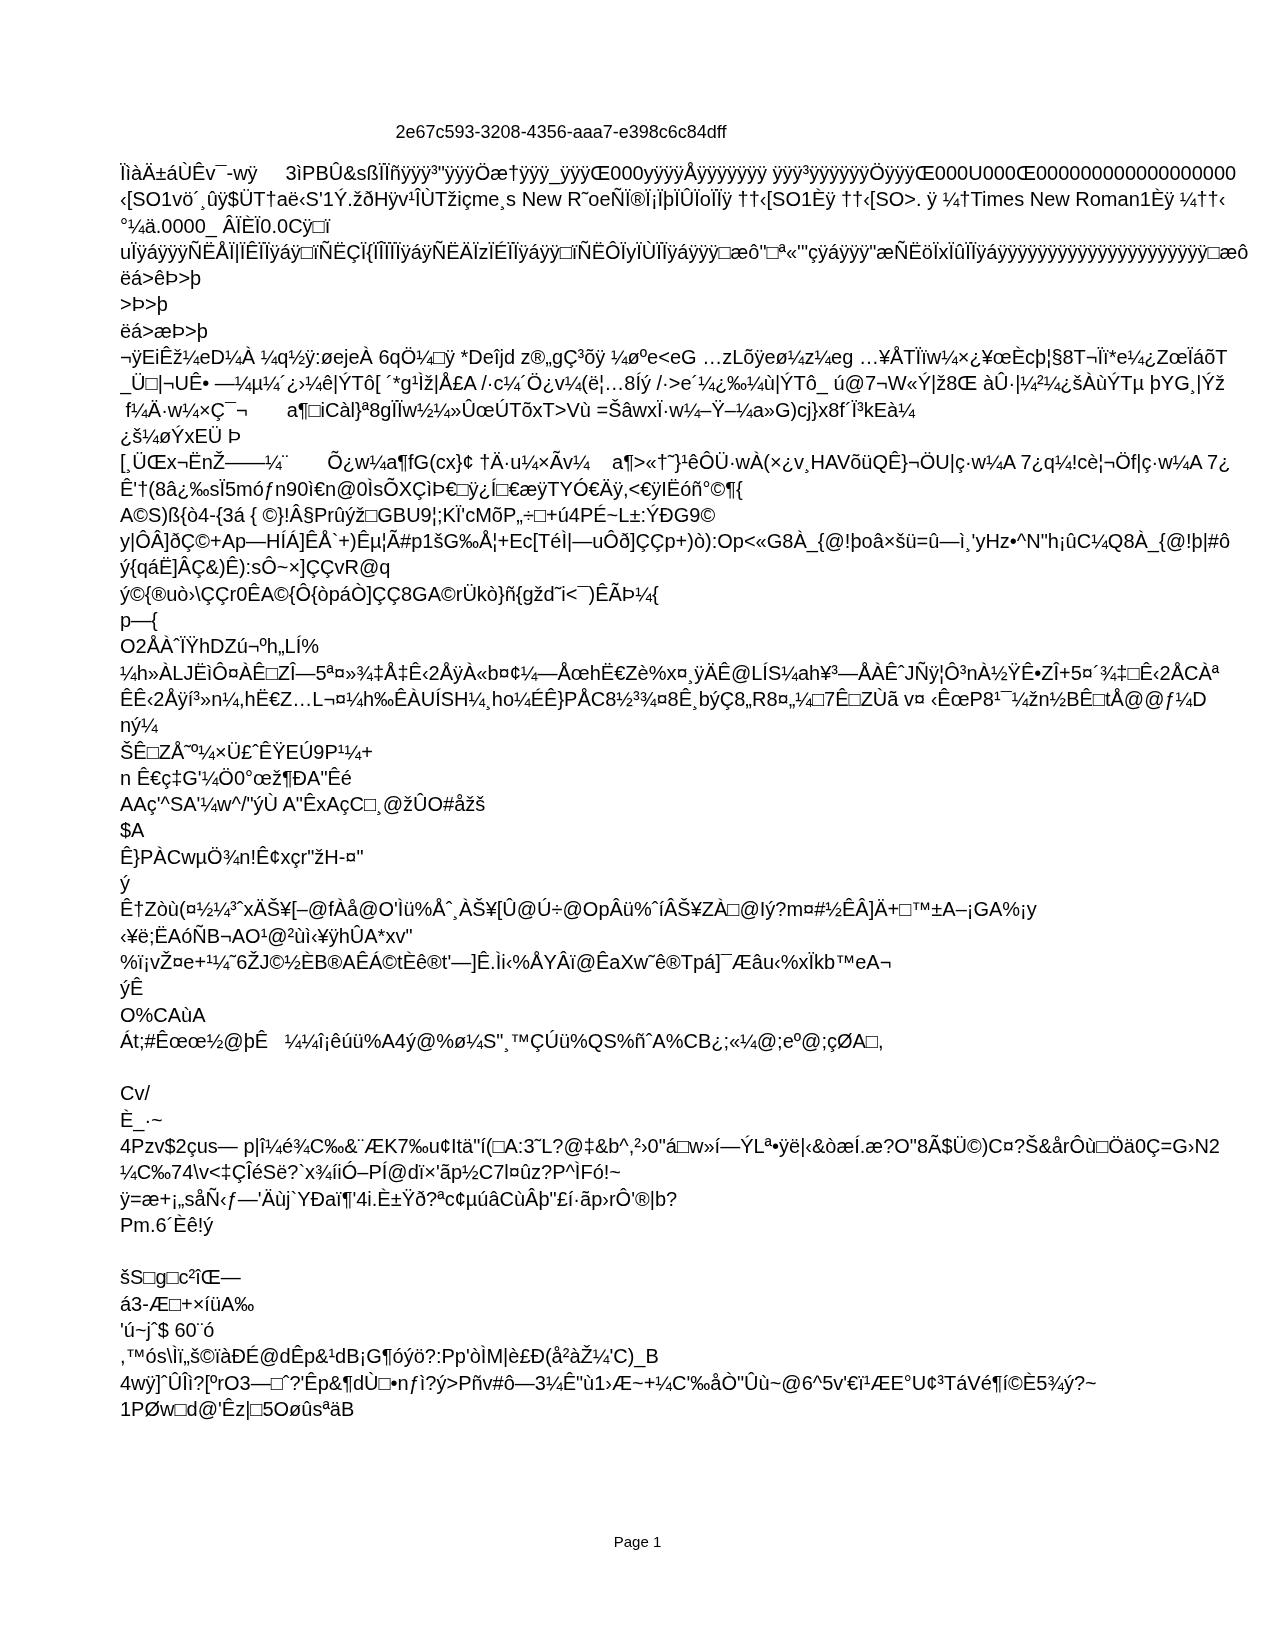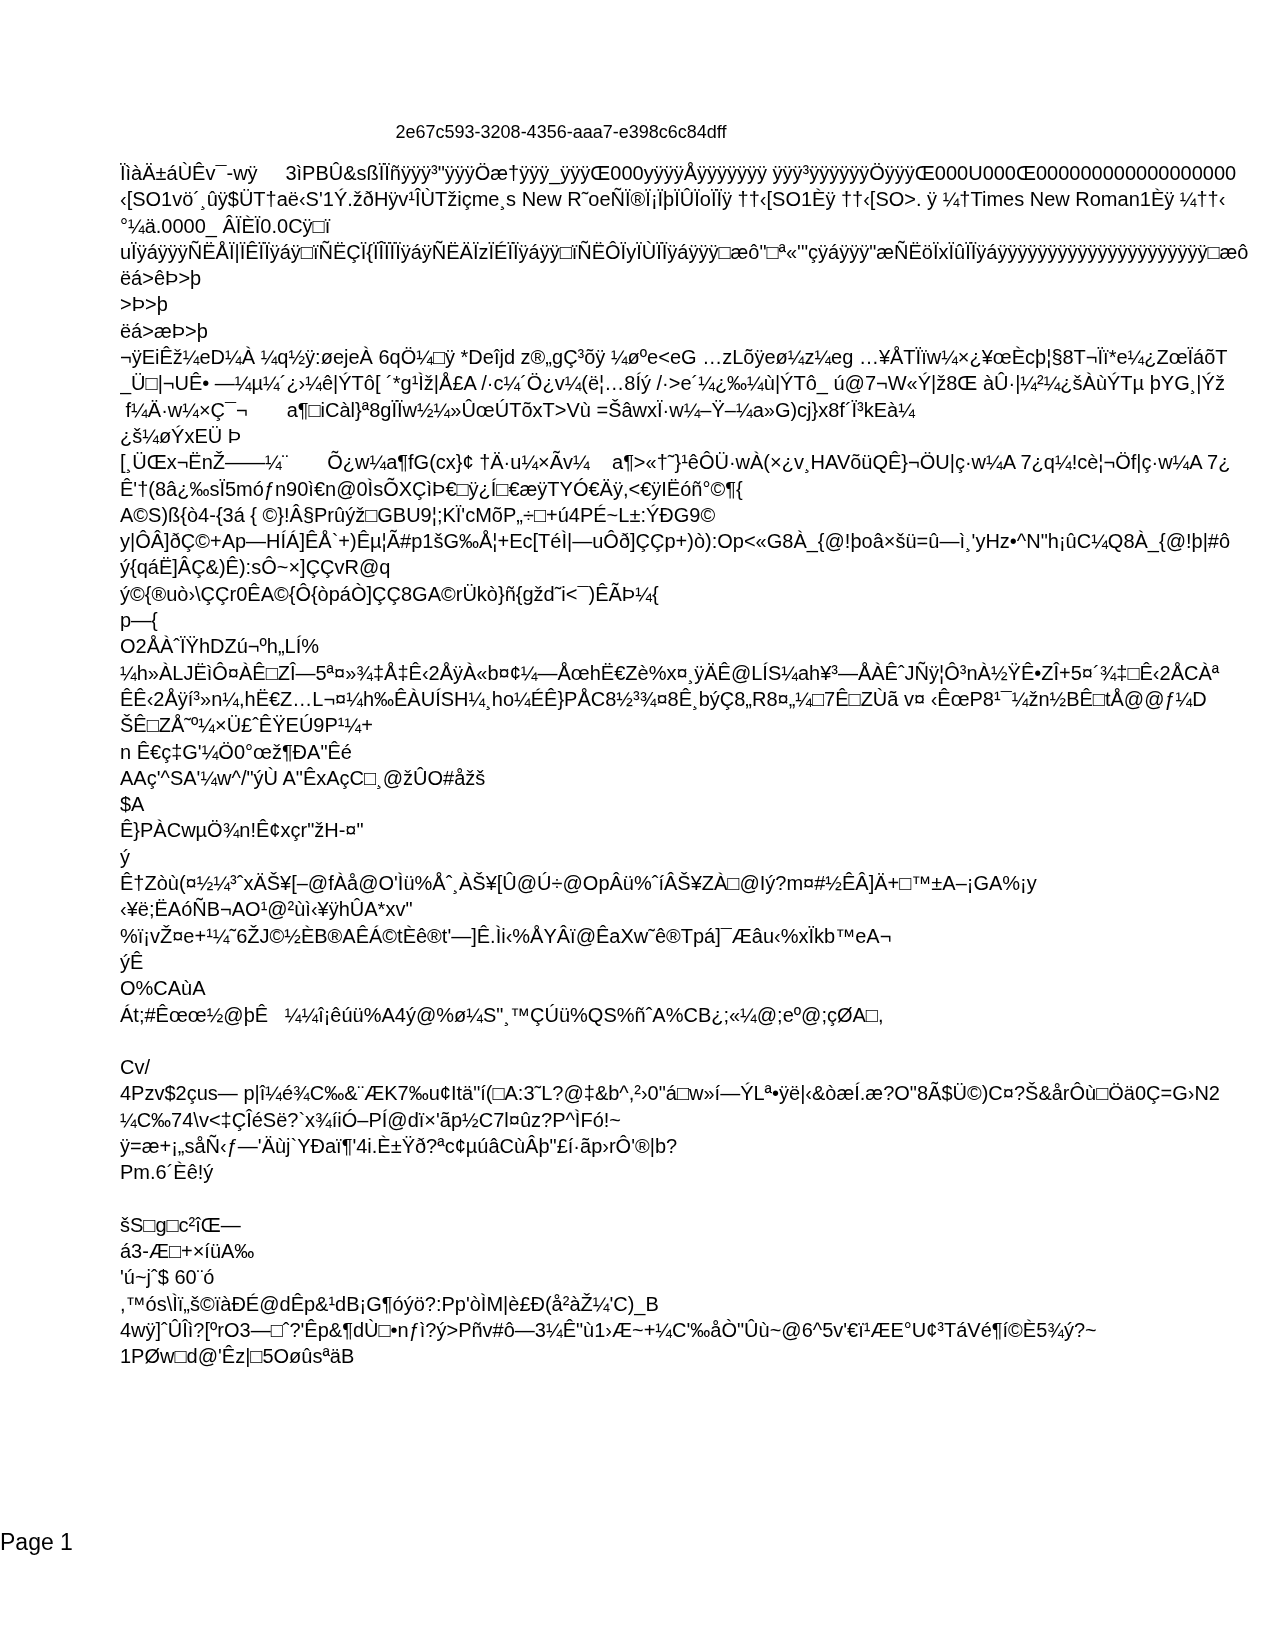--- a/index.html
+++ b/index.html
@@ -2,22 +2,22 @@
 <html><head>
 <meta charset="utf-8">
 <style>
   html, body { margin: 0; padding: 0; background: #ffffff; }
   body { width: 1275px; height: 1650px; position: relative; overflow: hidden;
          font-family: "Liberation Sans", "DejaVu Sans", sans-serif; color: #000; }
   .header { position: absolute; top: 121px; left: 0; width: 1122px; text-align: center;
             font-size: 18px; line-height: 22px; }
   .body-text { position: absolute; top: 160px; left: 120px; width: 1155px; overflow: hidden; }
   .line { font-size: 20px; line-height: 26.3px; height: 26.3px; white-space: pre; overflow: visible; }
-  .footer { position: absolute; top: 1530px; left: 0; width: 1275px; text-align: left;
-            font-size: 23px; line-height: 24px; }
+  .footer { position: absolute; top: 1530px; left: 0; width: 1275px; text-align: center;
+            font-size: 15px; line-height: 24px; }
 </style>
 </head>
 <body>
 
 <div class="header">2e67c593-3208-4356-aaa7-e398c6c84dff</div>
 
 <div class="body-text" id="body-text">
     <div class="line">ÏìàÄ±áÙÊv¯-wÿ     3ìPBÛ&amp;sßÏÏñÿÿÿ³"ÿÿÿÖæ†ÿÿÿ_ÿÿÿŒ000yÿÿÿÅÿÿÿÿÿÿÿ ÿÿÿ³ÿÿÿÿÿÿÖÿÿÿŒ000U000Œ000000000000000000</div>
     <div class="line">‹[SO1vö´¸ûÿ$ÜT†aë‹S'1Ý.žðHÿv¹ÎÙTžiçme¸s New R˜oeÑÏ®Ï¡ÏþÏÛÏoÏÏÿ ††‹[SO1Èÿ ††‹[SO&gt;. ÿ ¼†Times New Roman1Èÿ ¼††‹</div>
     <div class="line">°¼ä.0000_ ÂÏÈÏ0.0Cÿ□ï</div>
@@ -32,34 +32,36 @@
     <div class="line">[¸ÜŒx¬ËnŽ——¼¨       Õ¿w¼a¶fG(cx}¢ †Ä·u¼×Ãv¼    a¶&gt;«†˜}¹êÔÜ·wÀ(×¿v¸HAVõüQÊ}¬ÖU|ç·w¼A 7¿q¼!cè¦¬Öf|ç·w¼A 7¿</div>
     <div class="line">Ê'†(8â¿‰sÏ5móƒn90ì€n@0ÌsÕXÇìÞ€□ÿ¿Í□€æÿTYÓ€Äÿ,&lt;€ÿIËóñ°©¶{</div>
     <div class="line">A©S)ß{ò4-{3á { ©}!Â§Prûýž□GBU9¦;KÏ'cMõP„÷□+ú4PÉ~L±:ÝÐG9©</div>
     <div class="line">y|ÔÂ]ðÇ©+Ap—HÍÁ]ÊÅ`+)Êµ¦Ã#p1šG‰Å¦+Ec[TéÌ|—uÔð]ÇÇp+)ò):Op&lt;«G8À_{@!þoâ×šü=û—ì¸'yHz•^N"h¡ûC¼Q8À_{@!þ|#ô</div>
     <div class="line">ý{qáË]ÂÇ&amp;)Ê):sÔ~×]ÇÇvR@q</div>
     <div class="line">ý©{®uò›\ÇÇr0ÊA©{Ô{òpáÒ]ÇÇ8GA©rÜkò}ñ{gžd˜i&lt;¯)ÊÃÞ¼{</div>
     <div class="line">p—{</div>
     <div class="line">O2ÅÀˆÏŸhDZú¬ºh„LÍ%</div>
     <div class="line">¼h»ÀLJËìÔ¤ÀÊ□ZÎ—5ª¤»¾‡Å‡Ê‹2ÅÿÀ«b¤¢¼—ÅœhË€Zè%x¤¸ÿÄÊ@LÍS¼ah¥³—ÅÀÊˆJÑÿ¦Ô³nÀ½ŸÊ•ZÎ+5¤´¾‡□Ê‹2ÅCÀª</div>
     <div class="line">ÊÊ‹2Åÿí³»n¼,hË€Z…L¬¤¼h‰ÊÀUÍSH¼¸ho¼ÉÊ}PÅC8½³¾¤8Ê¸býÇ8„R8¤„¼□7Ê□ZÙã v¤ ‹ÊœP8¹¯¼žn½BÊ□tÅ@@ƒ¼D</div>
+    <div class="line">ný¼</div>
     <div class="line">ŠÊ□ZÅ˜º¼×Ü£ˆÊŸEÚ9P¹¼+</div>
     <div class="line">n Ê€ç‡G'¼Ö0°œž¶ÐA"Êé</div>
     <div class="line">AAç'^SA'¼w^/"ýÙ A"ÊxAçC□¸@žÛO#åžš</div>
     <div class="line">$A</div>
     <div class="line">Ê}PÀCwµÖ¾n!Ê¢xçr"žH-¤"</div>
     <div class="line">ý</div>
     <div class="line">Ê†Zòù(¤½¼³ˆxÄŠ¥[–@fÀå@O'Ìü%Åˆ¸ÀŠ¥[Û@Ú÷@OpÂü%ˆíÂŠ¥ZÀ□@Iý?m¤#½ÊÂ]Ä+□™±A–¡GA%¡y</div>
     <div class="line">‹¥ë;ËAóÑB¬AO¹@²ùì‹¥ÿhÛA*xv"</div>
     <div class="line">%ï¡vŽ¤e+¹¼˜6ŽJ©½ÈB®AÊÁ©tÈê®t'—]Ê.Ìi‹%ÅYÂï@ÊaXw˜ê®Tpá]¯Æâu‹%xÏkb™eA¬</div>
     <div class="line">ýÊ</div>
     <div class="line">O%CAùA</div>
     <div class="line">Át;#Êœœ½@þÊ   ¼¼î¡êúü%A4ý@%ø¼S"¸™ÇÚü%QS%ñˆA%CB¿;«¼@;eº@;çØA□,</div>
     <div class="line"></div>
     <div class="line">Cv/</div>
+    <div class="line">È_·~</div>
     <div class="line">4Pzv$2çus— p|î¼é¾C‰&amp;¨ÆK7‰u¢Itä"í(□A:3˜L?@‡&amp;b^,²›0"á□w»í—ÝLª•ÿë|‹&amp;òæÍ.æ?O"8Ã$Ü©)C¤?Š&amp;årÔù□Öä0Ç=G›N2</div>
     <div class="line">¼C‰74\v&lt;‡ÇÎéSë?`x¾íiÓ–PÍ@dï×'ãp½C7l¤ûz?P^ÌFó!~</div>
     <div class="line">ÿ=æ+¡„såÑ‹ƒ—'Äùj`YÐaï¶'4i.È±Ÿð?ªc¢µúâCùÂþ"£í·ãp›rÔ'®|b?</div>
     <div class="line">Pm.6´Èê!ý</div>
     <div class="line"></div>
     <div class="line">šS□g□c²îŒ—</div>
     <div class="line">á3-Æ□+×íüA‰</div>
     <div class="line">'ú~jˆ$ 60¨ó</div>
     <div class="line">,™ós\Ìï„š©ïàÐÉ@dÊp&amp;¹dB¡G¶óýö?:Pp'òÌM|è£Ð(å²àŽ¼'C)_B</div>
     <div class="line">4wÿ]ˆÛÎì?[ºrO3—□ˆ?'Êp&amp;¶dÙ□•nƒì?ý&gt;Pñv#ô—3¼Ê"ù1›Æ~+¼C'‰åÒ"Ûù~@6^5v'€ï¹ÆE°U¢³TáVé¶í©È5¾ý?~</div>

